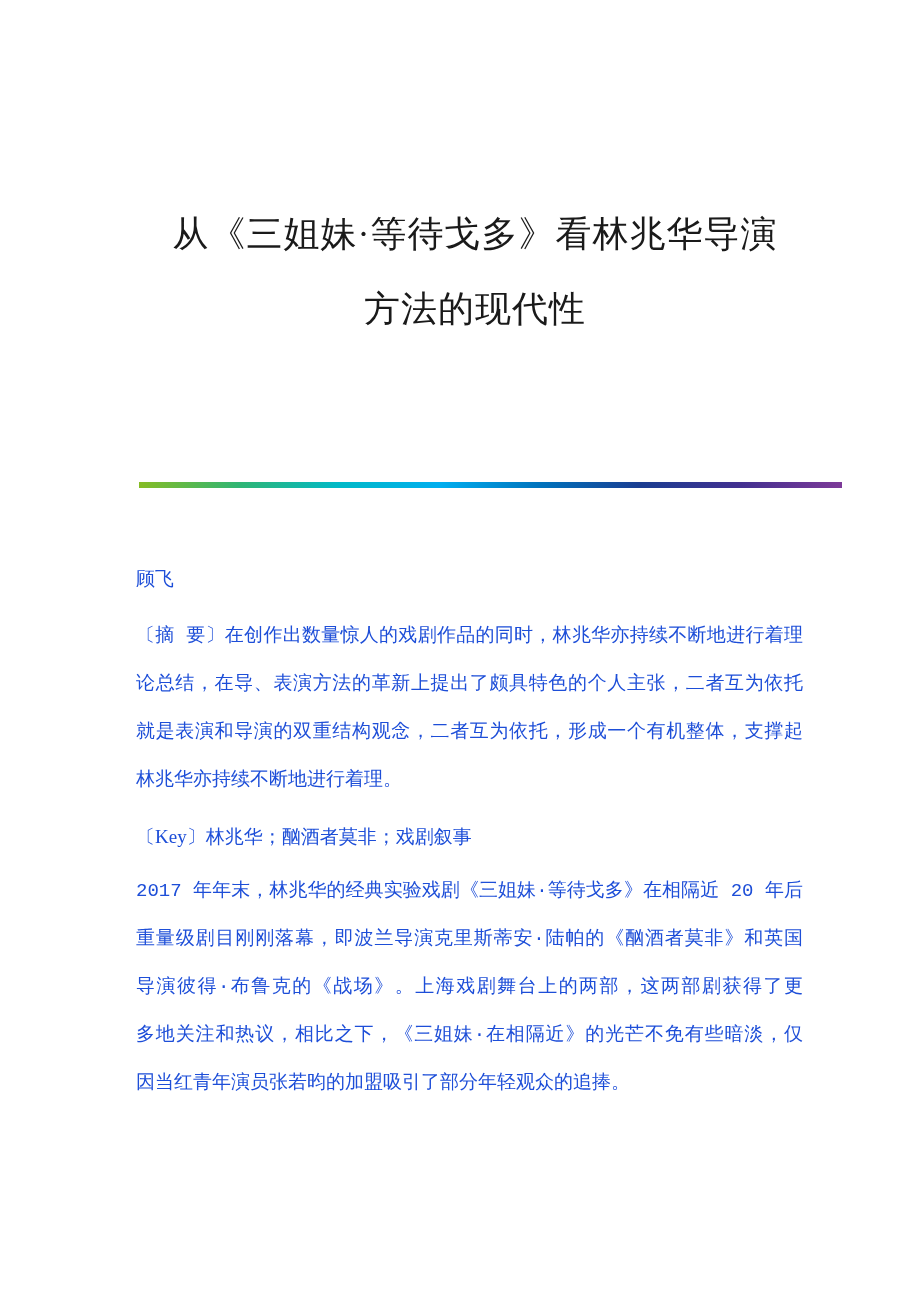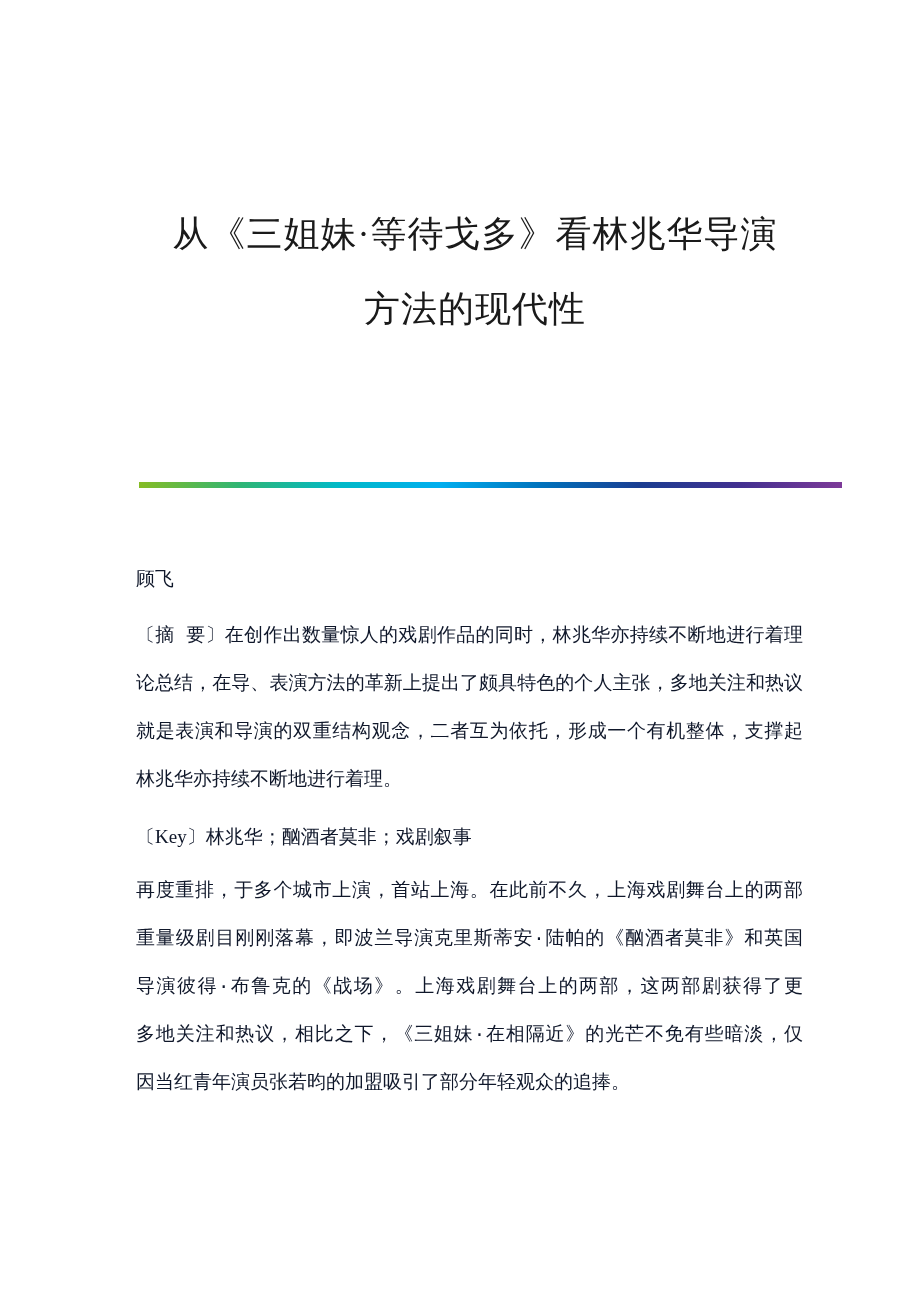--- a/index.html
+++ b/index.html
@@ -45,21 +45,21 @@
     
     background: linear-gradient(90deg, #86BC25, #00AEEF, #1B3D91, #7D3A98);
   }
   .content {
     position: absolute;
     left: 136px;
     top: 555px;
     width: 667px;
     font-size: 19px;
     line-height: 48px;
-    color: #0f172a;
+    color: #1d4ed8;
   }
   .author {
     margin: 0 0 9px 0;
   }
   .para {
     margin: 0 0 9px 0;
   }
   .tline {
     text-align: justify;
     text-align-last: justify;
@@ -83,29 +83,29 @@
   </h1>
 
   <div class="divider" style="background: linear-gradient(90deg, rgb(134, 188, 37), rgb(47, 181, 116), rgb(0, 185, 200), rgb(0, 174, 239), rgb(0, 114, 188), rgb(27, 61, 145), rgb(67, 48, 144), rgb(125, 58, 152));"></div>
 
   <div class="content">
 
     <p class="author">顾飞</p>
 
     <div class="para">
         <div class="tline">〔摘 要〕在创作出数量惊人的戏剧作品的同时，林兆华亦持续不断地进行着理</div>
-        <div class="tline">论总结，在导、表演方法的革新上提出了颇具特色的个人主张，多地关注和热议</div>
+        <div class="tline">论总结，在导、表演方法的革新上提出了颇具特色的个人主张，二者互为依托</div>
         <div class="tline">就是表演和导演的双重结构观念，二者互为依托，形成一个有机整体，支撑起</div>
         <div class="tline tline-last">林兆华亦持续不断地进行着理。</div>
       </div>
 
     <p class="para single-line">〔Key〕林兆华；酗酒者莫非；戏剧叙事</p>
 
     <div class="para">
-        <div class="tline">再度重排，于多个城市上演，首站上海。在此前不久，上海戏剧舞台上的两部</div>
+        <div class="tline">2017 年年末，林兆华的经典实验戏剧《三姐妹·等待戈多》在相隔近 20 年后</div>
         <div class="tline">重量级剧目刚刚落幕，即波兰导演克里斯蒂安·陆帕的《酗酒者莫非》和英国</div>
         <div class="tline">导演彼得·布鲁克的《战场》。上海戏剧舞台上的两部，这两部剧获得了更</div>
         <div class="tline">多地关注和热议，相比之下，《三姐妹·在相隔近》的光芒不免有些暗淡，仅</div>
         <div class="tline tline-last">因当红青年演员张若昀的加盟吸引了部分年轻观众的追捧。</div>
       </div>
 
   </div>
 
 </div>
 

